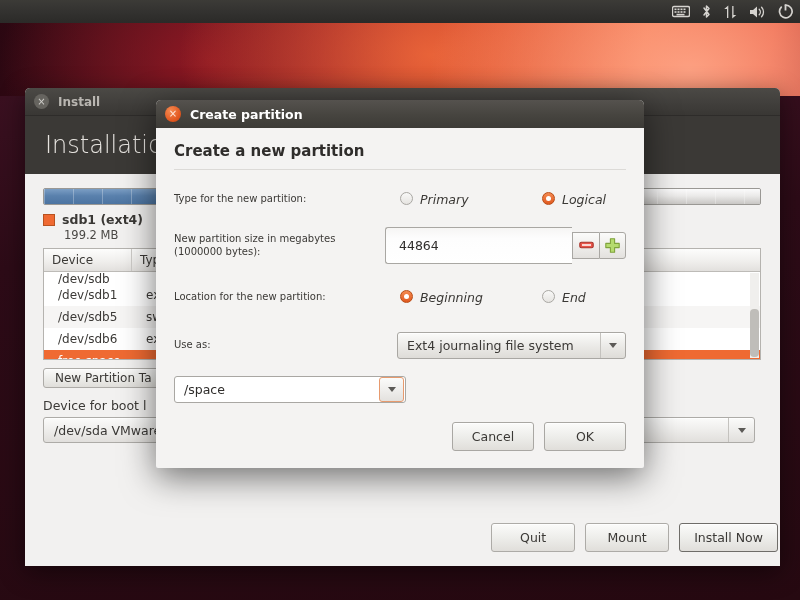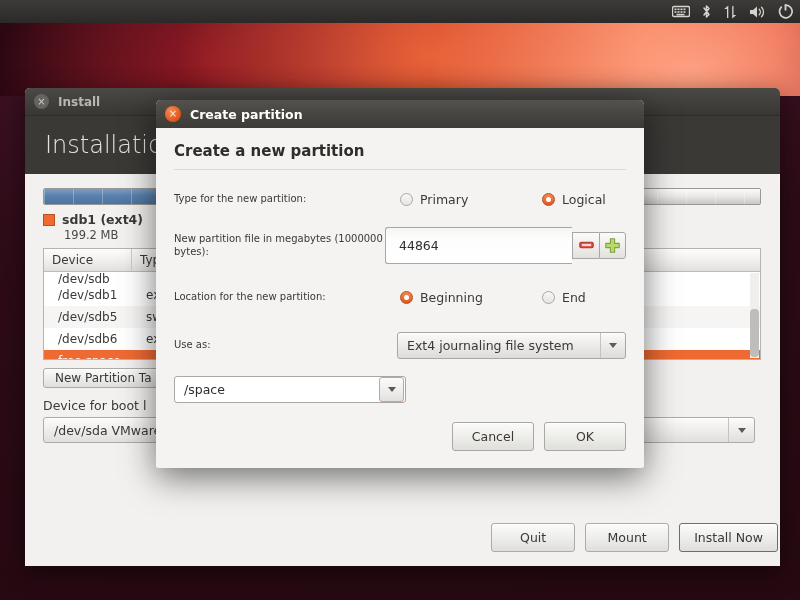--- a/index.html
+++ b/index.html
@@ -213,21 +213,21 @@
   #dialog-body { padding: 14px 18px 0 18px; }
   #dialog-heading {
     font-size: 15px; font-weight: bold; color: #2f2d2b;
     margin-bottom: 9px;
   }
   #dialog-rule { height: 1px; background: #dcdad7; margin-bottom: 14px; }
 
   .drow { display: flex; align-items: center; min-height: 30px; }
   .dlabel { font-size: 10px; color: #3b3936; width: 226px; line-height: 1.35; }
   .radio-group { display: flex; align-items: center; }
-  .radio-item { display: flex; align-items: center; gap: 7px; }
+  .radio-item { display: flex; align-items: flex-start; gap: 7px; font-style: italic; }
   .radio {
     width: 13px; height: 13px; border-radius: 50%;
     background: linear-gradient(to bottom, #f8f8f7, #e6e4e1);
     border: 1px solid #a9a7a3;
     display: flex; align-items: center; justify-content: center;
   }
   .radio.on {
     background: linear-gradient(to bottom, #f58b52, #e0581f);
     border-color: #b84c16;
   }
@@ -455,21 +455,21 @@
       </div>
       <div class="radio-group">
         <div class="radio-item">
           <div class="radio on"></div>
           <div class="radio-label">Logical</div>
         </div>
       </div>
     </div>
 
     <div class="drow" style="margin-bottom:22px;">
-      <div class="dlabel">New partition file in megabytes (1000000 bytes):</div>
+      <div class="dlabel">New partition size in megabytes (1000000 bytes):</div>
       <div id="spin-wrap">
         <div id="spin-entry">44864</div>
         <div class="spin-btn minus">
           <svg width="15" height="10" viewBox="0 0 15 10">
             <rect x="0.8" y="2.2" width="13.4" height="5.6" rx="1.6" fill="#e8554a" stroke="#a8342c" stroke-width="1.1"></rect>
             <rect x="3" y="4" width="9" height="2" fill="#fbd7d4"></rect>
           </svg>
         </div>
         <div class="spin-btn plus">
           <svg width="15" height="15" viewBox="0 0 15 15">

